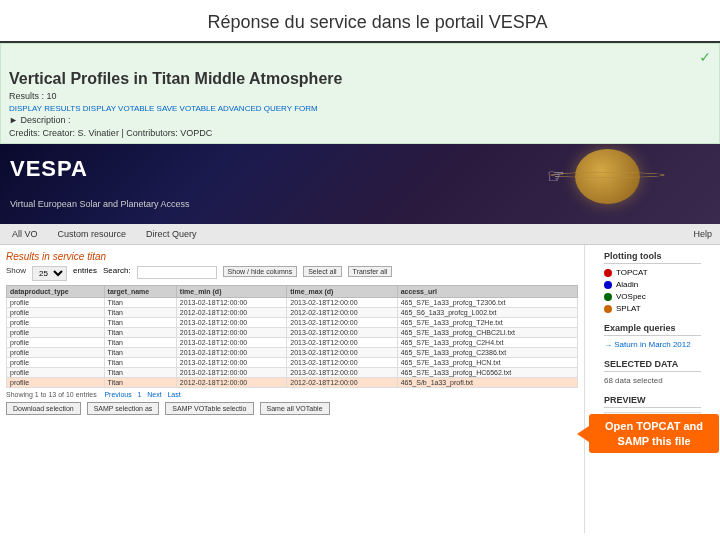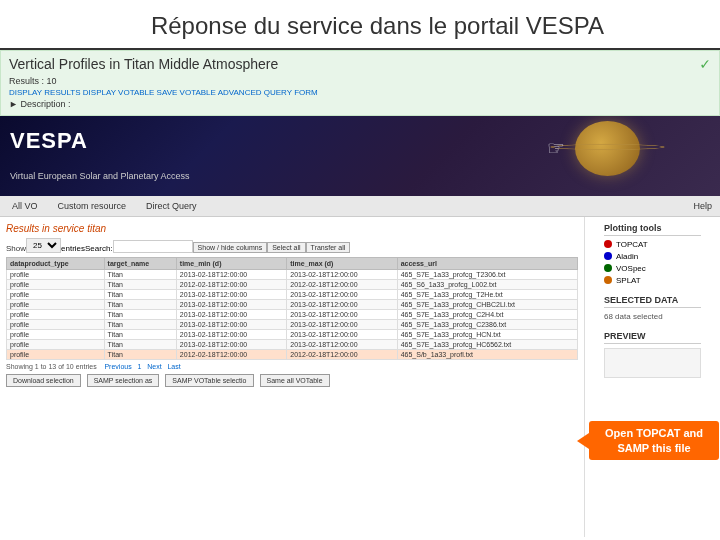--- a/index.html
+++ b/index.html
@@ -12,21 +12,21 @@
       position: relative;
     }
 
     
     .page-title-area {
       text-align: center;
       padding: 12px 0 8px 0;
       border-bottom: 2px solid #333;
     }
     .page-title {
-      font-size: 24px;
+      font-size: 18px;
       color: #333;
       font-weight: normal;
       margin-left: 35px;
     }
 
     
     .vespa-wrapper {
       position: relative;
       width: 720px;
       height: 490px;
@@ -36,22 +36,23 @@
     
     .info-bar {
       background: #e8f5e9;
       border: 1px solid #c8e6c9;
       padding: 4px 8px;
       font-size: 9px;
       color: #333;
       line-height: 1.4;
     }
     .info-bar .title-line {
-      font-weight: normal;
-      font-size: 14px;
+      font-weight: bold;
+      font-size: 16px;
+      margin-top: 20px;
     }
     .info-bar .check-mark {
       float: right;
       color: #4caf50;
       font-size: 14px;
     }
     .info-bar .links-line {
       color: #0066cc;
       font-size: 8px;
     }
@@ -140,21 +141,22 @@
       color: #333;
       margin-bottom: 4px;
     }
     .results-title span {
       color: #cc4400;
       font-style: italic;
     }
 
     .table-controls {
       display: flex;
-      align-items: flex-end;
+      align-items: flex-start;
+      gap: 6px;
       margin-bottom: 4px;
       font-size: 8px;
     }
     .table-controls label { color: #333; }
     .show-select {
       font-size: 8px;
       padding: 1px 2px;
       border: 1px solid #ccc;
     }
     .search-input {
@@ -310,20 +312,21 @@
 </div>
 
 <div class="vespa-wrapper">
 
   <div class="info-bar">
     <span class="check-mark">✓</span>
     <div class="title-line">Vertical Profiles in Titan Middle Atmosphere</div>
     <div>Results : 10</div>
     <div class="links-line">DISPLAY RESULTS   DISPLAY VOTABLE   SAVE VOTABLE   ADVANCED QUERY FORM</div>
     <div>► Description :</div>
+    <div>Credits: Creator: S. Vinatier | Contributors: VOPDC</div>
   </div>
 
   <div class="vespa-header">
     <div class="vespa-header-text">
       <div class="vespa-logo">VESPA</div>
       <div class="vespa-subtitle">Virtual European Solar and Planetary Access</div>
     </div>
     <div class="planet"></div>
     <div class="planet-ring"></div>
 
@@ -464,20 +467,24 @@
         <div class="tool-item">
           <span class="tool-dot vospec"></span>
           <span>VOSpec</span>
         </div>
         <div class="tool-item">
           <span class="tool-dot splat"></span>
           <span>SPLAT</span>
         </div>
       </div>
 
+      <div class="sidebar-section">
+        <div class="sidebar-section-title">Example queries</div>
+        <div class="example-link">→ Saturn in March 2012</div>
+      </div>
 
       <div class="sidebar-section">
         <div class="sidebar-section-title">SELECTED DATA</div>
         <div class="selected-data">68 data selected</div>
       </div>
 
       <div class="sidebar-section">
         <div class="sidebar-section-title">PREVIEW</div>
         <div class="preview-box"></div>
       </div>

